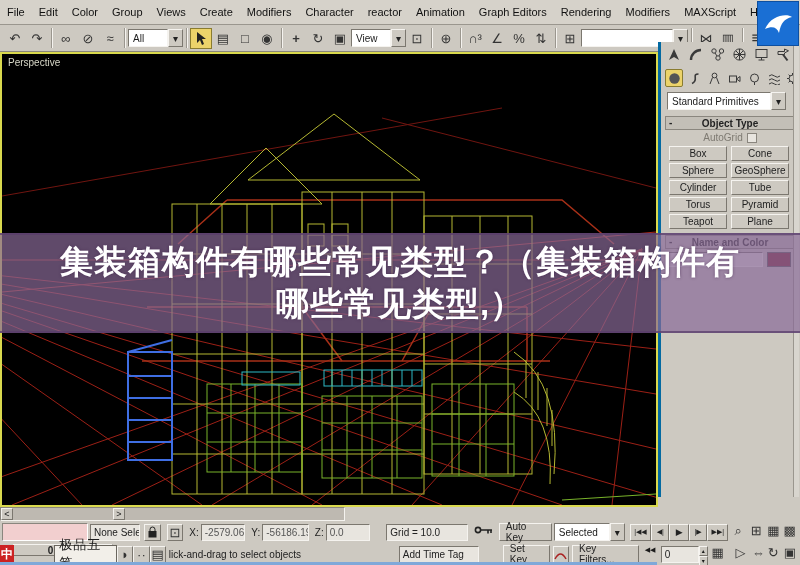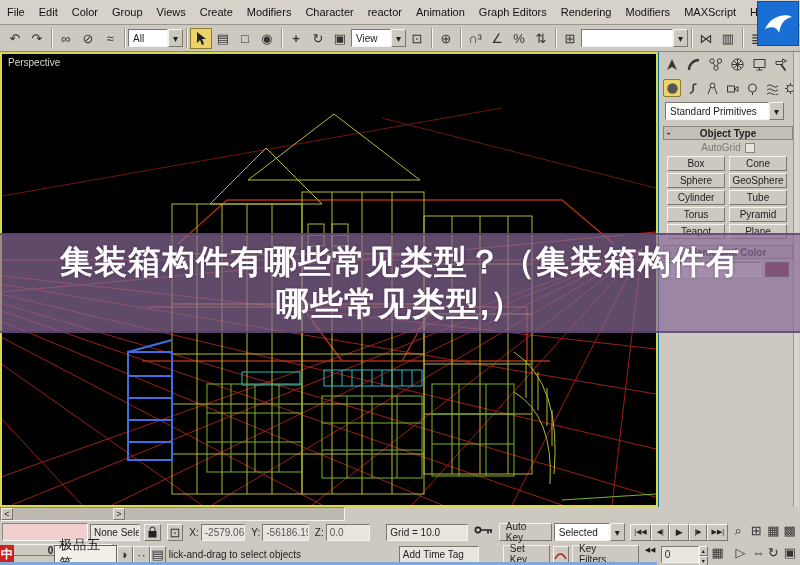--- a/index.html
+++ b/index.html
@@ -27,22 +27,22 @@
                 height:18px; padding:0 4px; display:inline-flex; align-items:center; font-size:10px; min-width:40px; }
   .dd .dd-arrow { width:15px; height:18px; }
 
   
   #viewport { position:absolute; left:0; top:52px; width:658px; height:455px; background:#000;
               border:2px solid #d9d94e; }
   #viewport-label { position:absolute; left:6px; top:3px; color:#d8d8c8; font-size:10px; z-index:2; }
   #wireframe { position:absolute; left:0; top:0; }
 
   
-  #cmdpanel { position:absolute; left:658px; top:52px; width:142px; height:455px; background:#cdc9c1;
-              border-left:1px solid #0369a1; }
+  #cmdpanel { position:absolute; left:658px; top:42px; width:142px; height:455px; background:#cdc9c1;
+              border-left:3px solid #0369a1; }
   #cmd-scrollbar { position:absolute; right:1px; top:0; width:6px; height:455px; background:#d8d5ce;
                    border-left:1px solid #9a968e; }
   .cmdtab { position:absolute; width:21px; height:20px; top:2px; display:flex; align-items:center; justify-content:center; }
   .cattab { position:absolute; width:18px; height:18px; top:27px; display:flex; align-items:center; justify-content:center; }
   .cattab.active { background:#ecd36a; border:1px solid #8a7c30; border-radius:2px; }
   #cat-dropdown { position:absolute; left:6px; top:50px; width:124px; }
   .rollout-header { position:absolute; left:4px; width:130px; height:14px; background:#c3bfb7;
                     border:1px solid #8a867e; display:flex; align-items:center; justify-content:center;
                     font-size:10px; font-weight:bold; color:#222; }
   .rollout-header .collapse { position:absolute; left:3px; top:0; font-weight:bold; }

